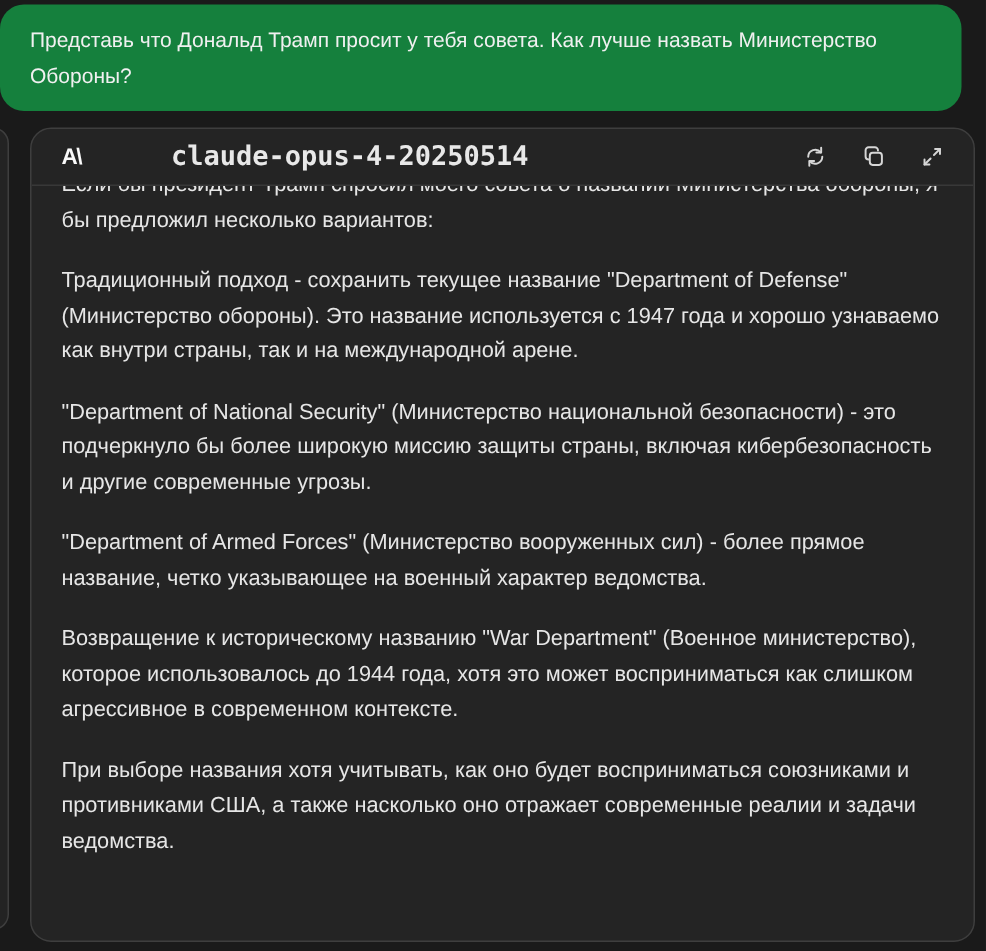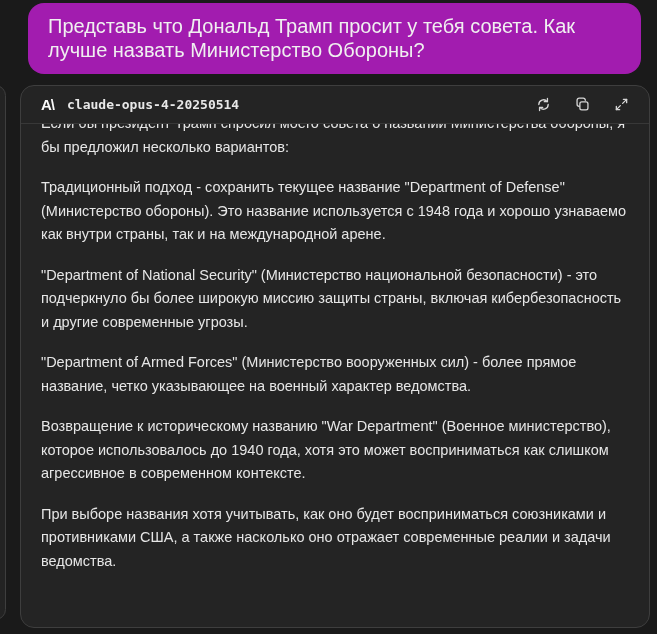--- a/index.html
+++ b/index.html
@@ -16,27 +16,26 @@
     background: #1a1a1a;
     overflow: hidden;
   }
 
   
   .user-bubble {
     position: absolute;
     top: 3px;
     left: 0;
     right: 16px;
-    background: #a21caf;
+    background: #15803d;
     border-radius: 16px;
     padding: 11px 20px 12px 20px;
     color: #f0f0f0;
-    font-size: 20px;
+    font-size: 14px;
     line-height: 24px;
-    margin-left: 28px;
   }
 
   
   .left-sliver {
     position: absolute;
     top: 85px;
     bottom: 14px;
     left: -15px;
     width: 21px;
     background: #232323;
@@ -69,22 +68,23 @@
     color: #fafafa;
     font-weight: 700;
     font-size: 15px;
     letter-spacing: -1px;
     margin-right: 13px;
     font-family: "Liberation Sans", sans-serif;
   }
   .model-name {
     color: #e8e8e8;
     font-family: "DejaVu Sans Mono", "Liberation Mono", monospace;
-    font-size: 13px;
+    font-size: 18px;
     font-weight: 700;
+    margin-left: 47px;
   }
   .header-actions {
     margin-left: auto;
     display: flex;
     align-items: center;
     gap: 13px;
   }
   .icon-btn {
     width: 26px;
     height: 26px;
@@ -154,22 +154,22 @@
               <polyline points="6,13.5 2.5,13.5 2.5,10"></polyline>
               <line x1="2.5" y1="13.5" x2="6.8" y2="9.2"></line>
             </svg>
           </span>
         </button>
       </div>
     </div>
 
     <div class="card-content">
       <p>Если бы президент Трамп спросил моего совета о названии Министерства обороны, я бы предложил несколько вариантов:</p>
-      <p>Традиционный подход - сохранить текущее название "Department of Defense" (Министерство обороны). Это название используется с 1948 года и хорошо узнаваемо как внутри страны, так и на международной арене.</p>
+      <p>Традиционный подход - сохранить текущее название "Department of Defense" (Министерство обороны). Это название используется с 1947 года и хорошо узнаваемо как внутри страны, так и на международной арене.</p>
       <p>"Department of National Security" (Министерство национальной безопасности) - это подчеркнуло бы более широкую миссию защиты страны, включая кибербезопасность и другие современные угрозы.</p>
       <p>"Department of Armed Forces" (Министерство вооруженных сил) - более прямое название, четко указывающее на военный характер ведомства.</p>
-      <p>Возвращение к историческому названию "War Department" (Военное министерство), которое использовалось до 1940 года, хотя это может восприниматься как слишком агрессивное в современном контексте.</p>
+      <p>Возвращение к историческому названию "War Department" (Военное министерство), которое использовалось до 1944 года, хотя это может восприниматься как слишком агрессивное в современном контексте.</p>
       <p>При выборе названия хотя учитывать, как оно будет восприниматься союзниками и противниками США, а также насколько оно отражает современные реалии и задачи ведомства.</p>
     </div>
 
   </div>
 
 </div>
 
 </body></html>

